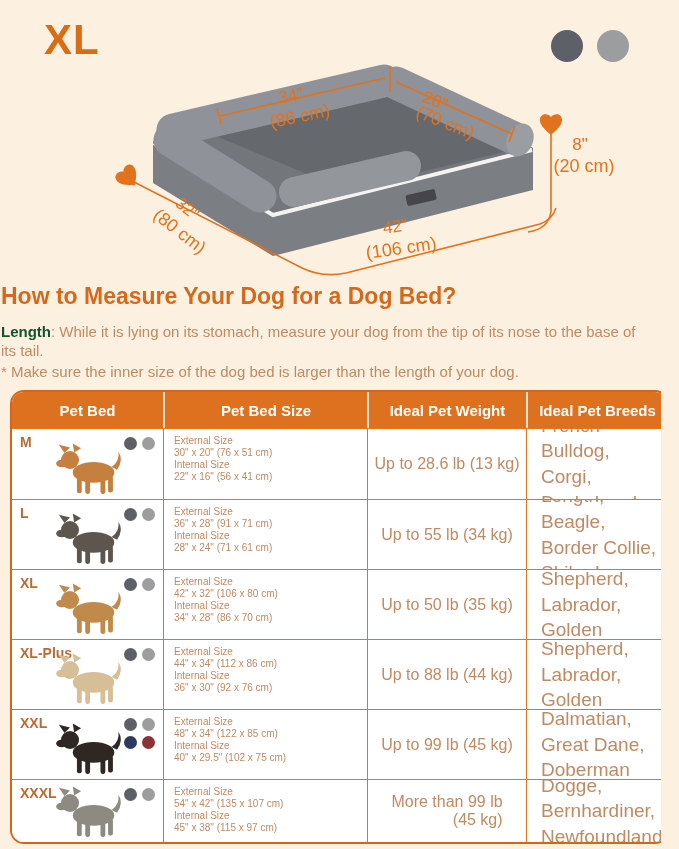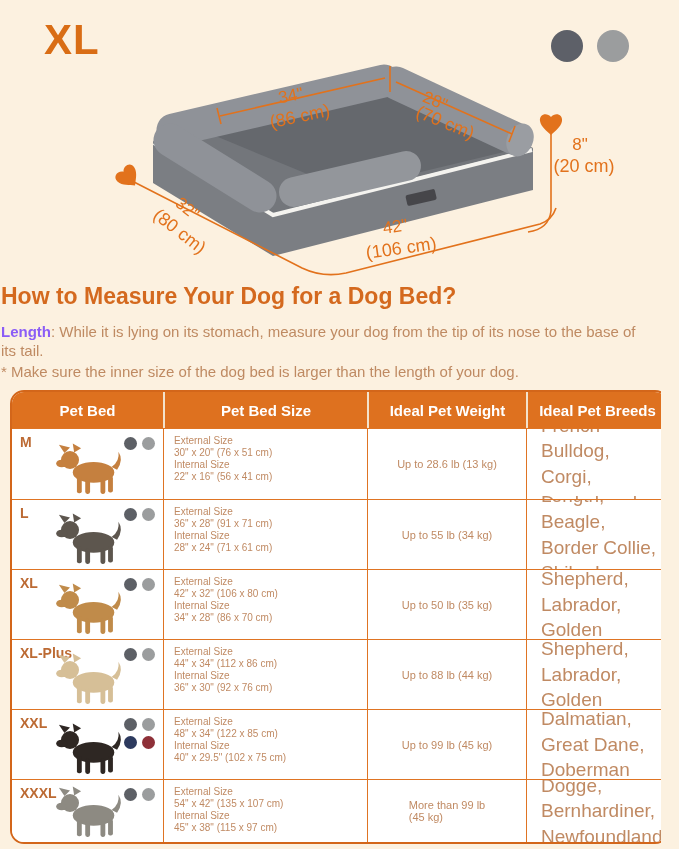--- a/index.html
+++ b/index.html
@@ -14,21 +14,21 @@
   }
   .swatches { position:absolute; top:30px; right:32px; display:flex; gap:14px; }
   .swatch { width:32px; height:32px; border-radius:50%; display:inline-block; }
   .bed-svg { position:absolute; left:88px; top:46px; width:560px; height:238px; }
   .bed-svg text { font-family:"Liberation Sans", sans-serif; fill:#e2721c; }
 
   
   .measure { position:absolute; left:1px; top:283px; width:648px; }
   .m-head { margin:0 0 12px 0; font-size:23px; font-weight:bold; color:#d4691e; }
   .m-body { margin:0; font-size:15px; line-height:1.27; color:#bf8a62; }
-  .m-body b { color:#8b5cf6; font-weight:bold; }
+  .m-body b { color:#14532d; font-weight:bold; }
   .m-note { margin:3px 0 0 0; font-size:15px; line-height:1.25; color:#bf8a62; }
 
   
   .table-wrap { position:absolute; left:10px; top:390px; width:659px;border-radius:18px; }
   .pet-table {
     display:grid;
     grid-template-columns:151px 204px 159px 141px;
     grid-template-rows:36px 71px 70px 70px 70px 70px 63px;
     border:2px solid #d3661a; border-radius:14px; overflow:hidden;
     background:#ffffff;
@@ -41,22 +41,22 @@
   .th.first { border-left:none; }
   .cell { border-top:1.5px solid #df7423; border-left:1.5px solid #df7423; background:#fff; overflow:hidden; }
   .cell.first { border-left:none; }
   .c-bed { position:relative; }
   .row-size { position:absolute; left:8px; top:5px; font-size:14px; font-weight:bold; color:#bc6a33; }
   .row-dots { position:absolute; right:8px; top:8px; display:grid; grid-auto-flow:column; gap:5px; }
   .row-dots.quad { grid-auto-flow:row; grid-template-columns:13px 13px; grid-template-rows:13px 13px; }
   .row-dots i { width:13px; height:13px; border-radius:50%; display:block; }
   .dog { position:absolute; bottom:3px; left:50%; transform:translateX(-50%); width:86px; height:54px; }
   .c-size { padding:6px 6px 4px 10px; font-size:10px; line-height:1.2; color:#c08a63; white-space:pre-line; }
-  .c-weight { display:flex; align-items:center; justify-content:center; text-align:left;
-              font-size:11px; color:#c08a63; white-space:pre-line; padding:0 6px; }
+  .c-weight { display:flex; align-items:center; justify-content:center; text-align:right;
+              font-size:16px; color:#c08a63; white-space:pre-line; padding:0 6px; }
   .c-breeds { display:flex; align-items:center; font-size:19px; line-height:1.35;
               color:#c08a63; white-space:pre-line; padding:4px 4px 4px 14px; }
 </style>
 </head>
 <body>
 
 <div class="canvas">
 
   <div class="size-badge">XL</div>
 

